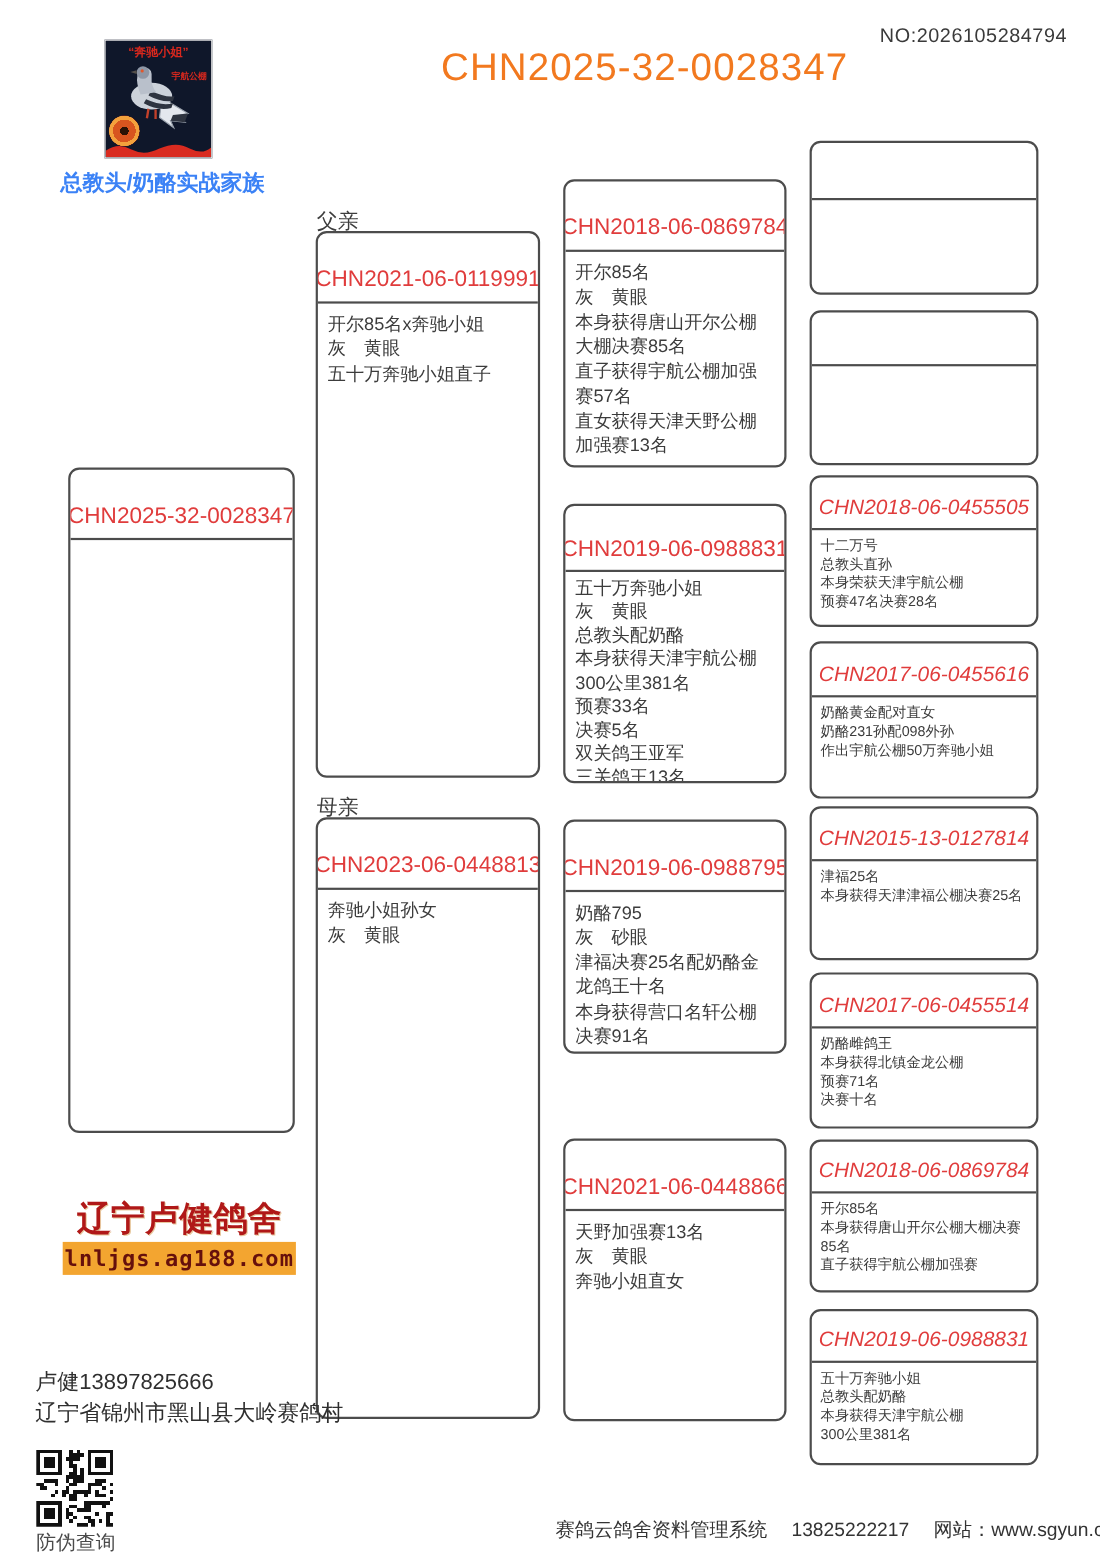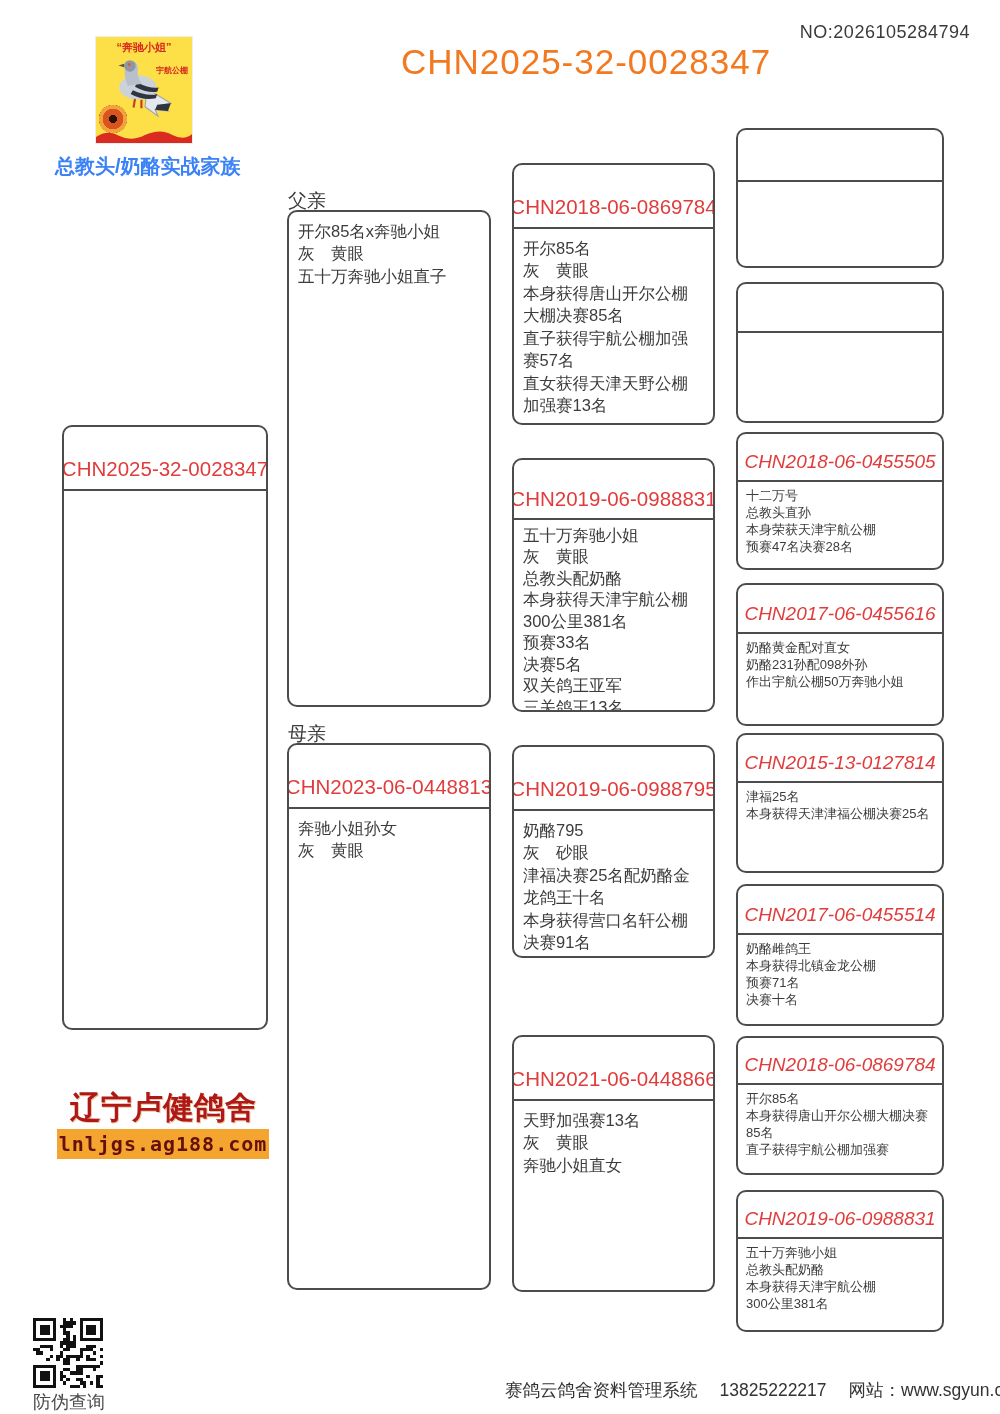--- a/index.html
+++ b/index.html
@@ -3,21 +3,21 @@
 <meta charset="utf-8">
 <style>
   html,body{margin:0;padding:0;background:#ffffff;}
   .page{
     position:relative;width:1000px;height:1414px;background:#ffffff;overflow:hidden;
     font-family:"Liberation Sans","DejaVu Sans",sans-serif;color:#3a3a3a;
   }
   .no-label{position:absolute;top:22px;right:30px;font-size:18px;color:#3a3a3a;letter-spacing:.5px;}
   .title{position:absolute;top:42px;left:390px;width:392px;text-align:center;font-size:35px;color:#f2791f;letter-spacing:1px;}
   
-  .logo{position:absolute;left:95px;top:36px;width:98px;height:108px;background:#fde047;border:1px solid #eee;box-sizing:border-box;overflow:hidden;}
+  .logo{position:absolute;left:95px;top:36px;width:98px;height:108px;background:#0f172a;border:1px solid #eee;box-sizing:border-box;overflow:hidden;}
   .logo-caption{position:absolute;top:3px;left:0;width:100%;text-align:center;font-size:11px;font-weight:bold;color:#d8281e;white-space:nowrap;}
   .logo-pigeon{position:absolute;left:8px;top:16px;}
   .logo-eye{position:absolute;left:3px;bottom:10px;width:28px;height:28px;border-radius:50%;
     background:radial-gradient(circle,#2a1205 0 20%,#d8551f 20% 52%,#f3a13c 52% 70%,#8c1f12 70% 100%);}
   .logo-side{position:absolute;right:2px;top:22px;width:34px;}
   .logo-side-title{font-size:8px;font-weight:bold;color:#d8281e;white-space:nowrap;}
   .logo-side .bar{height:3px;background:#7f9fd0;margin:2px 0;}
   .logo-side .bar.red{background:#d9534f;}
   .logo-wave{position:absolute;left:0;bottom:0;width:100%;height:16px;}
   .family-line{position:absolute;left:55px;top:153px;font-size:20px;font-weight:bold;color:#3b82f6;}
@@ -91,20 +91,23 @@
   <div class="gen-label" style="left:288px;top:721px;">母亲</div>
 
   <div class="pbox pbox-lg" style="left:62px;top:425px;width:206px;height:605px;">
     <div class="pbox-header">
         <span class="ring">CHN2025-32-0028347</span>
       </div>
     <div class="pbox-body"></div>
   </div>
 
   <div class="pbox pbox-lg" style="left:287px;top:210px;width:204px;height:497px;">
+    <div class="pbox-header">
+        <span class="ring">CHN2021-06-0119991</span>
+      </div>
     <div class="pbox-body">开尔85名x奔驰小姐
 灰　黄眼
 五十万奔驰小姐直子</div>
   </div>
   <div class="pbox pbox-lg" style="left:287px;top:743px;width:204px;height:547px;">
     <div class="pbox-header">
         <span class="ring">CHN2023-06-0448813</span>
       </div>
     <div class="pbox-body">奔驰小姐孙女
 灰　黄眼</div>
@@ -213,20 +216,24 @@
 总教头配奶酪
 本身获得天津宇航公棚
 300公里381名</div>
   </div>
 
   <div class="banner">
     <div class="banner-name">辽宁卢健鸽舍</div>
     <div class="banner-url">lnljgs.ag188.com</div>
   </div>
 
+  <div class="contact">
+    <div>卢健13897825666</div>
+    <div>辽宁省锦州市黑山县大岭赛鸽村</div>
+  </div>
 
   <div class="qr">
     <span>
       <svg id="qr-svg" width="70" height="70" viewBox="0 0 21 21" shape-rendering="crispEdges">
         <rect x="0" y="0" width="21" height="21" fill="#fff"></rect>
         <g fill="#111">
           <path d="M0 0h7v1h-7z M0 6h7v1h-7z M0 1h1v5h-1z M6 1h1v5h-1z M2 2h3v3h-3z"></path>
           <path d="M14 0h7v1h-7z M14 6h7v1h-7z M14 1h1v5h-1z M20 1h1v5h-1z M16 2h3v3h-3z"></path>
           <path d="M0 14h7v1h-7z M0 20h7v1h-7z M0 15h1v5h-1z M6 15h1v5h-1z M2 16h3v3h-3z"></path>
         </g>

